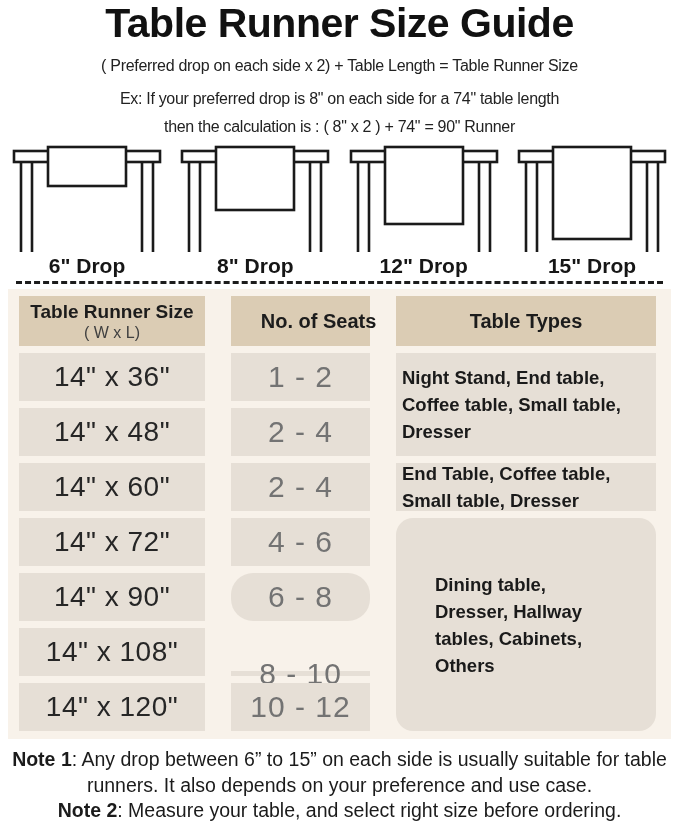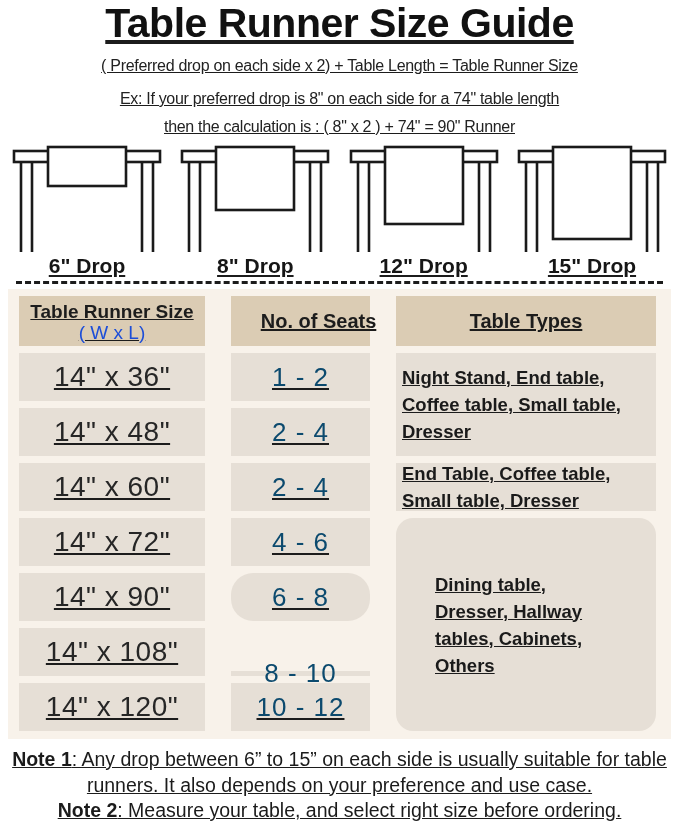--- a/index.html
+++ b/index.html
@@ -3,21 +3,21 @@
 <meta charset="utf-8">
 <style>
   * { box-sizing: border-box; margin: 0; padding: 0; }
   html, body { background: #ffffff; }
   body {
     width: 679px; height: 826px;
     font-family: "Liberation Sans", sans-serif;
     color: #1c1c1c;
     overflow: hidden;
   }
-  .page { width: 679px; height: 826px; position: relative; text-decoration: underline; }
+  .page { width: 679px; height: 826px; position: relative; }
 
   
   .title {
     text-align: center;
     font-size: 41px; font-weight: bold;
     letter-spacing: -0.5px;
     line-height: 46px;
     white-space: nowrap;
     color: #111;
   }
@@ -75,24 +75,24 @@
   }
   .cell {
     background: #e6dfd6;
     display: flex;
     flex-direction: column;
     align-items: center;
     justify-content: center;
   }
   .hcell { background: #dbccb4; }
   .hcell .h-main { font-size: 19px; font-weight: bold; line-height: 22px; white-space: nowrap; }
-  .hcell .h-sub  { font-size: 19px; font-weight: normal; line-height: 19px; color: #1d4ed8; }
+  .hcell .h-sub  { font-size: 16px; font-weight: normal; line-height: 19px; color: #404040; }
   .hcell.single .h-main { font-size: 20px; }
   .size-cell  { font-size: 28px; font-weight: 400; color: #262626; letter-spacing: 0.5px; }
-  .seats-cell { font-size: 26px; font-weight: 400; color: #0c4a6e; letter-spacing: 1px; }
+  .seats-cell { font-size: 30px; font-weight: 400; color: #737373; letter-spacing: 1px; }
   .types-cell { font-size: 18.5px; font-weight: bold; line-height: 27px; color: #1a1a1a; }
   .types-cell .type-text { max-width: 248px; }
   .types-cell.tg3 .type-text { max-width: 182px; }
 
   
   .notes {
     margin-top: 8px;
     padding: 0 7px;
     text-align: center;
     font-size: 19.5px;

